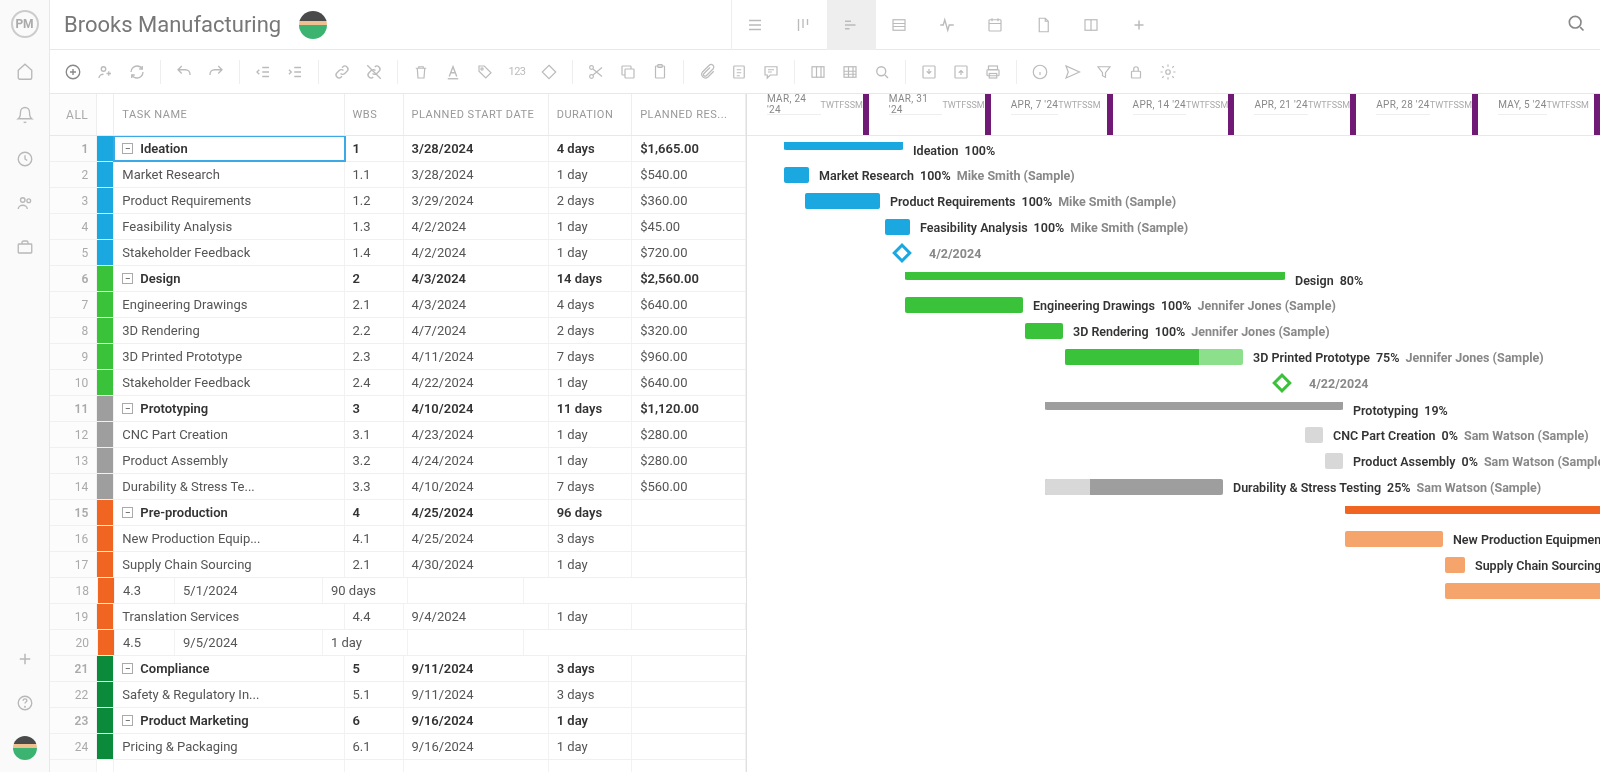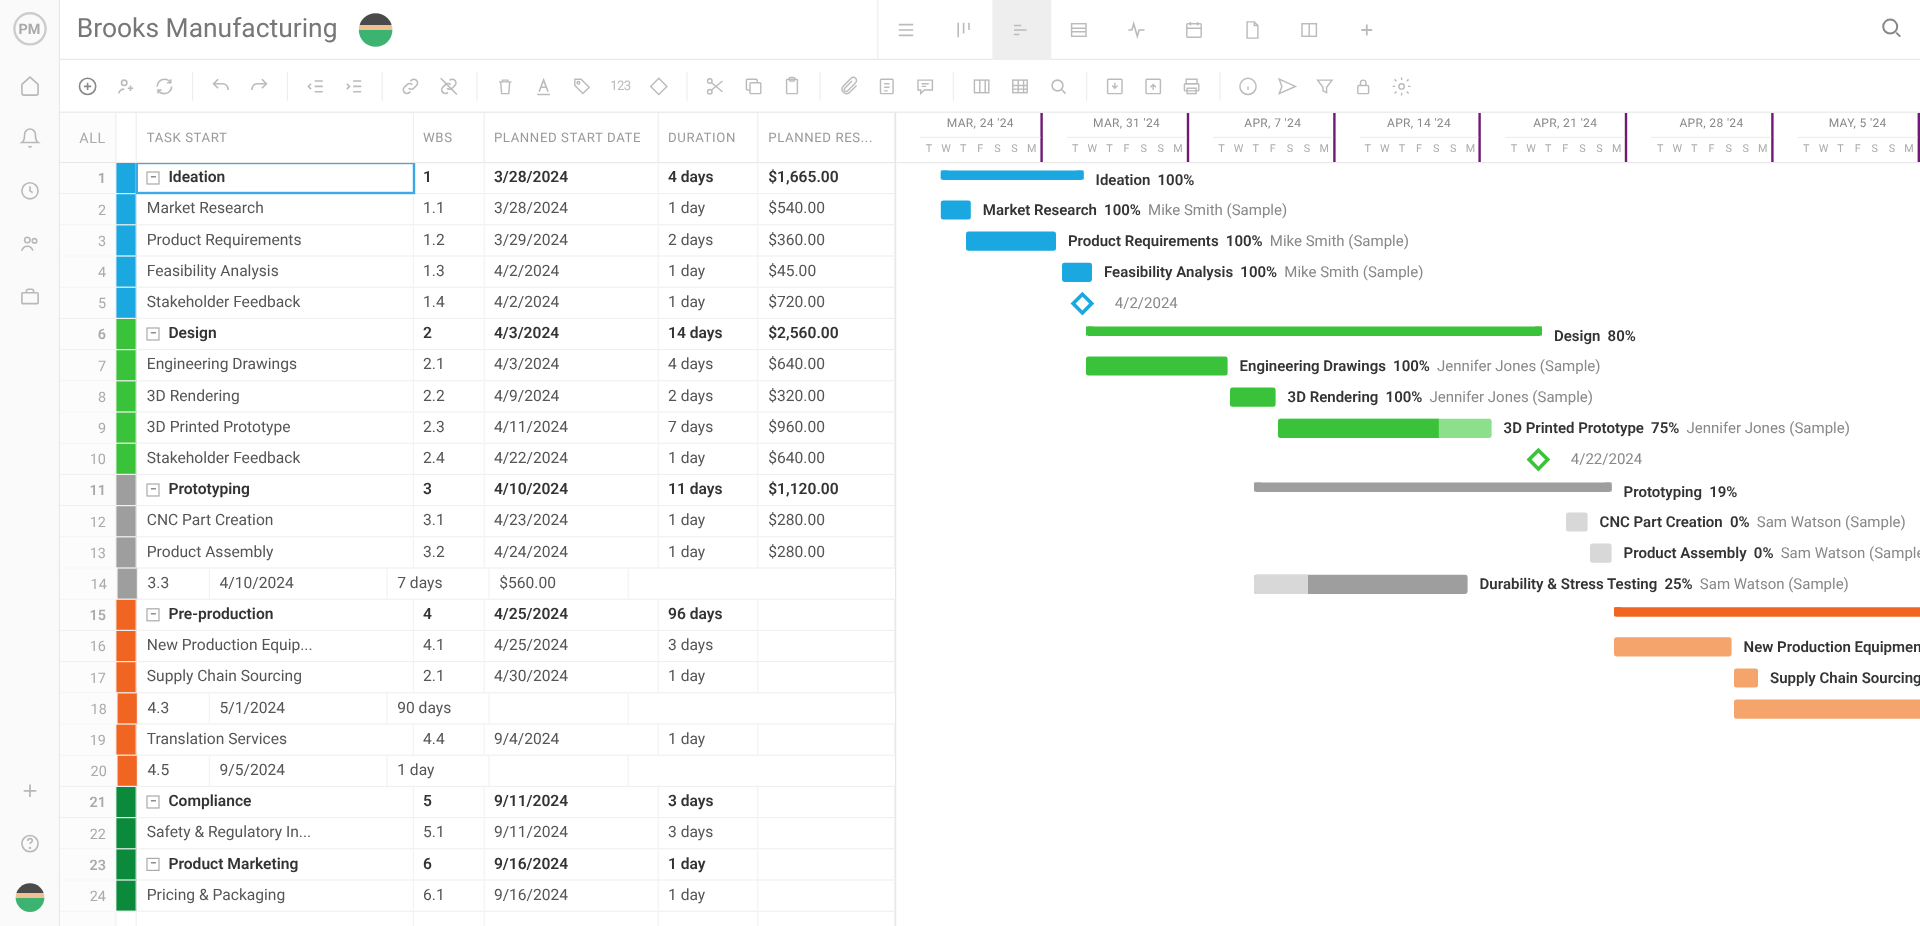--- a/index.html
+++ b/index.html
@@ -43,36 +43,36 @@
 .col-start { width:148px; }
 .col-dur { width:85px; }
 .col-cost { width:116px; }
 .cell-name { gap:4px; }
 .expander { width:11px; height:11px; border:1px solid #aaa; display:inline-flex; align-items:center; justify-content:center; font-size:10px; line-height:1; cursor:pointer; color:#777; margin-right:3px; flex-shrink:0; }
 .indent1 { padding-left:14px; }
 .indent2 { padding-left:36px; }
 
 .gantt { flex:1; position:relative; overflow:hidden; background:#fff; }
 .gantt-head { height:42px; display:flex; border-bottom:1px solid #e8e8e8; position:relative; }
-.gantt-head .week { flex:1; border-right:2px solid #701a75; display:flex; flex-direction:column;margin-left:20px; }
+.gantt-head .week { flex:1; border-right:6px solid #701a75; display:flex; flex-direction:row;margin-left:20px; }
 .gantt-head .wk-label { height:21px; display:flex; align-items:center; justify-content:center; font-size:10px; color:#888; border-bottom:1px solid #eee; letter-spacing:0.3px; }
 .gantt-head .days { height:21px; display:flex; }
 .gantt-head .day { flex:1; display:flex; align-items:center; justify-content:center; font-size:9px; color:#aaa; }
 .gantt-body { position:relative; }
 .gantt-row { height:26px; position:relative; }
 .bar { position:absolute; height:16px; top:5px; border-radius:2px; }
 .bar-sum { height:8px; top:6px; }
 .bar-sum::before,.bar-sum::after { content:''; position:absolute; top:0; width:0; height:0; border-top:8px solid currentColor; }
 .bar-sum::before { left:0; border-right:6px solid transparent; }
 .bar-sum::after { right:0; border-left:6px solid transparent; }
 .milestone { position:absolute; width:14px; height:14px; top:6px; transform:rotate(45deg); border:3px solid; background:#fff; }
 .bar-label { position:absolute; left:100%; margin-left:10px; white-space:nowrap; font-size:12.5px; top:0; display:flex; align-items:center; gap:6px; height:16px; }
 .bar-label .bn { font-weight:600; color:#333; }
 .bar-label .bp { font-weight:600; color:#333; }
-.bar-label .ba { color:#888; font-weight:400; }
+.bar-label .ba { color:#888; font-weight:700; }
 .progress-fill { position:absolute; left:0; top:0; bottom:0; border-radius:2px 0 0 2px; }
 </style>
 </head>
 <body>
 
 <div class="app">
   <div class="leftbar">
     <div class="logo">PM</div>
     <div class="ic">
         <svg viewBox="0 0 24 24" fill="none" stroke="currentColor" stroke-width="1.8">
@@ -363,21 +363,21 @@
             <path d="M12 2v3M12 19v3M4.2 4.2l2.1 2.1M17.7 17.7l2.1 2.1M2 12h3M19 12h3M4.2 19.8l2.1-2.1M17.7 6.3l2.1-2.1"></path>
           </svg>
         </div>
     </div>
 
     <div class="content">
       <div class="grid">
         <div class="grid-head">
           <div class="gh col-num">ALL</div>
           <div class="gh col-bar"></div>
-          <div class="gh col-name">TASK START</div>
+          <div class="gh col-name">TASK NAME</div>
           <div class="gh col-wbs">WBS</div>
           <div class="gh col-start">PLANNED START DATE</div>
           <div class="gh col-dur">DURATION</div>
           <div class="gh col-cost">PLANNED RES...</div>
         </div>
         <div class="grid-body" id="grid-body">
             <div class="grid-row bold sel">
               <div class="cell col-num">1</div>
               <div class="cell col-bar" style="background:#1ba8e0"></div>
               <div class="cell col-name cell-name indent1">
@@ -456,21 +456,21 @@
               <div class="cell col-dur">4 days</div>
               <div class="cell col-cost">$640.00</div>
             </div>
             <div class="grid-row">
               <div class="cell col-num">8</div>
               <div class="cell col-bar" style="background:#3ac23a"></div>
               <div class="cell col-name cell-name indent2">
                 <span>3D Rendering</span>
               </div>
               <div class="cell col-wbs">2.2</div>
-              <div class="cell col-start">4/9/2024</div>
+              <div class="cell col-start">4/7/2024</div>
               <div class="cell col-dur">2 days</div>
               <div class="cell col-cost">$320.00</div>
             </div>
             <div class="grid-row">
               <div class="cell col-num">9</div>
               <div class="cell col-bar" style="background:#3ac23a"></div>
               <div class="cell col-name cell-name indent2">
                 <span>3D Printed Prototype</span>
               </div>
               <div class="cell col-wbs">2.3</div>
@@ -519,20 +519,23 @@
                 <span>Product Assembly</span>
               </div>
               <div class="cell col-wbs">3.2</div>
               <div class="cell col-start">4/24/2024</div>
               <div class="cell col-dur">1 day</div>
               <div class="cell col-cost">$280.00</div>
             </div>
             <div class="grid-row">
               <div class="cell col-num">14</div>
               <div class="cell col-bar" style="background:#9e9e9e"></div>
+              <div class="cell col-name cell-name indent2">
+                <span>Durability &amp; Stress Te...</span>
+              </div>
               <div class="cell col-wbs">3.3</div>
               <div class="cell col-start">4/10/2024</div>
               <div class="cell col-dur">7 days</div>
               <div class="cell col-cost">$560.00</div>
             </div>
             <div class="grid-row bold">
               <div class="cell col-num">15</div>
               <div class="cell col-bar" style="background:#f06522"></div>
               <div class="cell col-name cell-name indent1">
                 <span class="expander">−</span>

